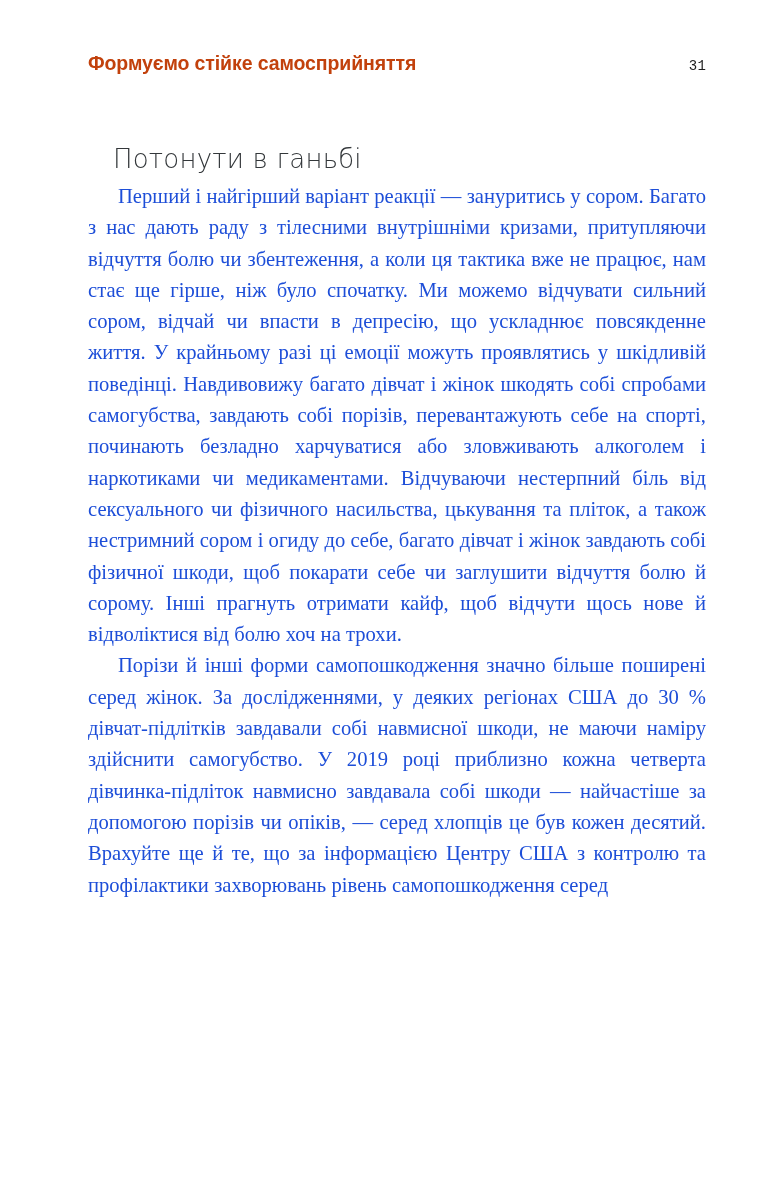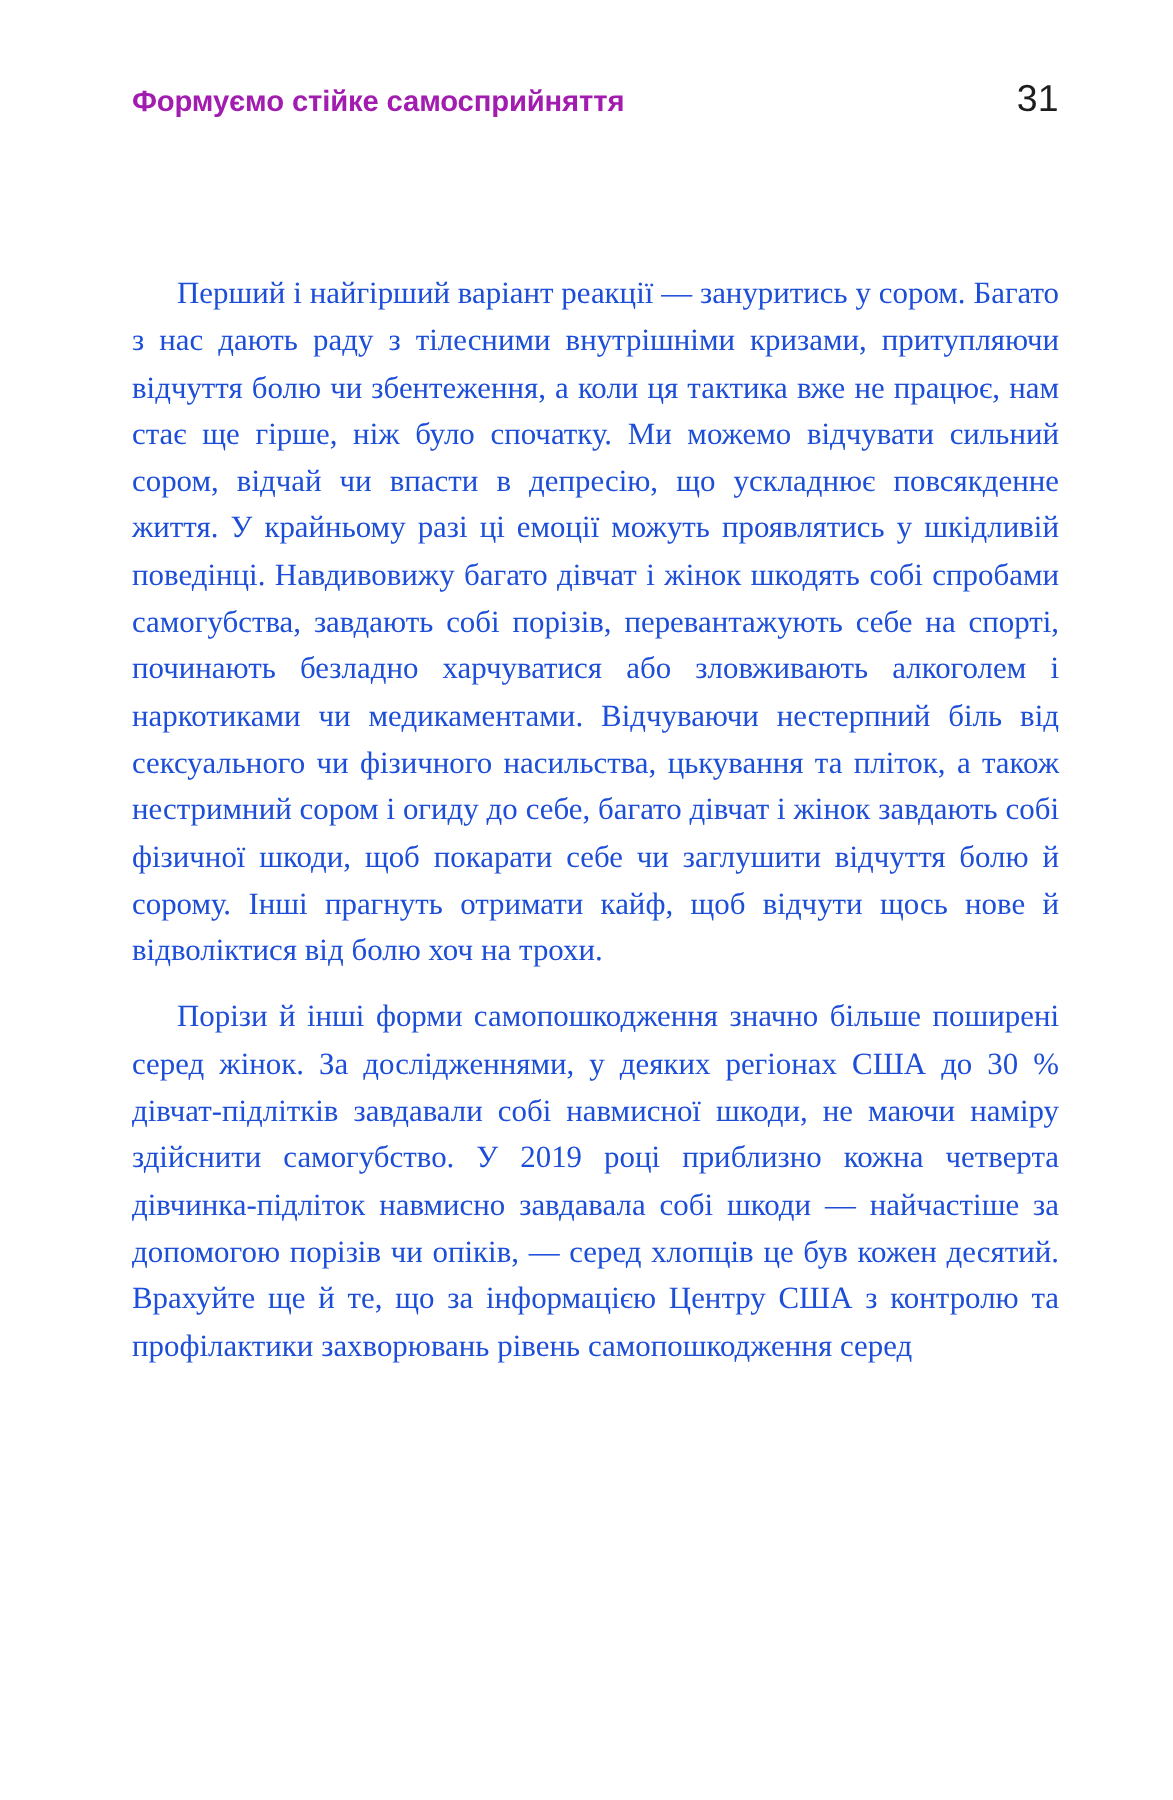--- a/index.html
+++ b/index.html
@@ -35,27 +35,27 @@
     display: flex;
     align-items: baseline;
     justify-content: space-between;
   }
 
   .running-head-title {
     font-family: "Liberation Sans", "DejaVu Sans", sans-serif;
     font-size: 19.5px;
     font-weight: 700;
     letter-spacing: -0.1px;
-    color: #a21caf;
+    color: #c2410c;
     white-space: nowrap;
   }
 
   .folio {
-    font-family: Liberation Sans, sans-serif;
-    font-size: 25px;
+    font-family: Liberation Mono, monospace;
+    font-size: 14px;
     font-weight: 400;
     color: #1d1d1d;
     letter-spacing: 0.2px;
   }
 
   
   .section-heading {
     position: absolute;
     left: 113px;
     top: 122px;
@@ -81,35 +81,36 @@
     text-justify: inter-word;
     font-size: 20.6px;
     line-height: 31.3px;
     text-indent: 30px;
     color: #1d4ed8;
     word-spacing: 0.1px;
     hyphens: manual;
   }
 
   .para + .para {
-    margin-top: 13px;
+    margin-top: 0;
   }
 
   
   .para:last-child { }
 </style>
 </head>
 <body>
 
 <div class="page">
 
   <div class="running-head">
     <span class="running-head-title">Формуємо стійке самосприйняття</span>
     <span class="folio">31</span>
   </div>
 
+  <h2 class="section-heading">Потонути в ганьбі</h2>
 
   <div class="body-copy">
     <p class="para">Перший і найгірший варіант реакції — зануритись у сором. Багато з нас дають раду з тілесними внутрішніми кризами, притупляючи відчуття болю чи збентеження, а коли ця тактика вже не працює, нам стає ще гірше, ніж було спочатку. Ми можемо відчувати сильний сором, відчай чи впасти в депресію, що ускладнює повсякденне життя. У крайньому разі ці емоції можуть проявлятись у шкідливій поведінці. Навдивовижу багато дівчат і жінок шкодять собі спробами самогубства, завдають собі порізів, перевантажують себе на спорті, починають безладно харчуватися або зловживають алкоголем і наркотиками чи медикаментами. Відчуваючи нестерпний біль від сексуального чи фізичного насильства, цькування та пліток, а також нестримний сором і огиду до себе, багато дівчат і жінок завдають собі фізичної шкоди, щоб покарати себе чи заглушити відчуття болю й сорому. Інші прагнуть отримати кайф, щоб відчути щось нове й відволіктися від болю хоч на трохи.</p>
     <p class="para">Порізи й інші форми самопошкодження значно більше поширені серед жінок. За дослідженнями, у деяких регіонах США до 30 % дівчат-підлітків завдавали собі навмисної шкоди, не маючи наміру здійснити самогубство. У 2019 році приблизно кожна четверта дівчинка-підліток навмисно завдавала собі шкоди — найчастіше за допомогою порізів чи опіків, — серед хлопців це був кожен десятий. Врахуйте ще й те, що за інформацією Центру США з контролю та профілактики захворювань рівень самопошкодження серед</p>
   </div>
 
 </div>
 
 </body></html>

